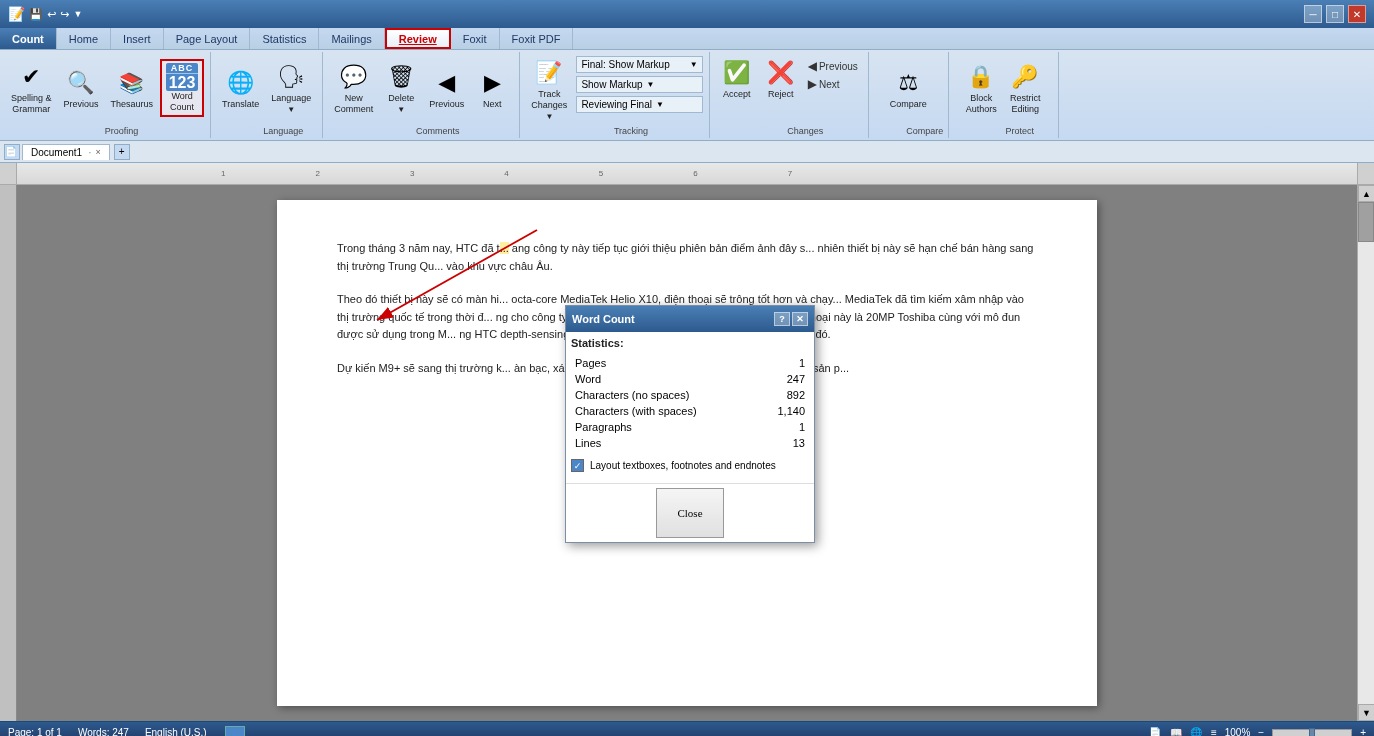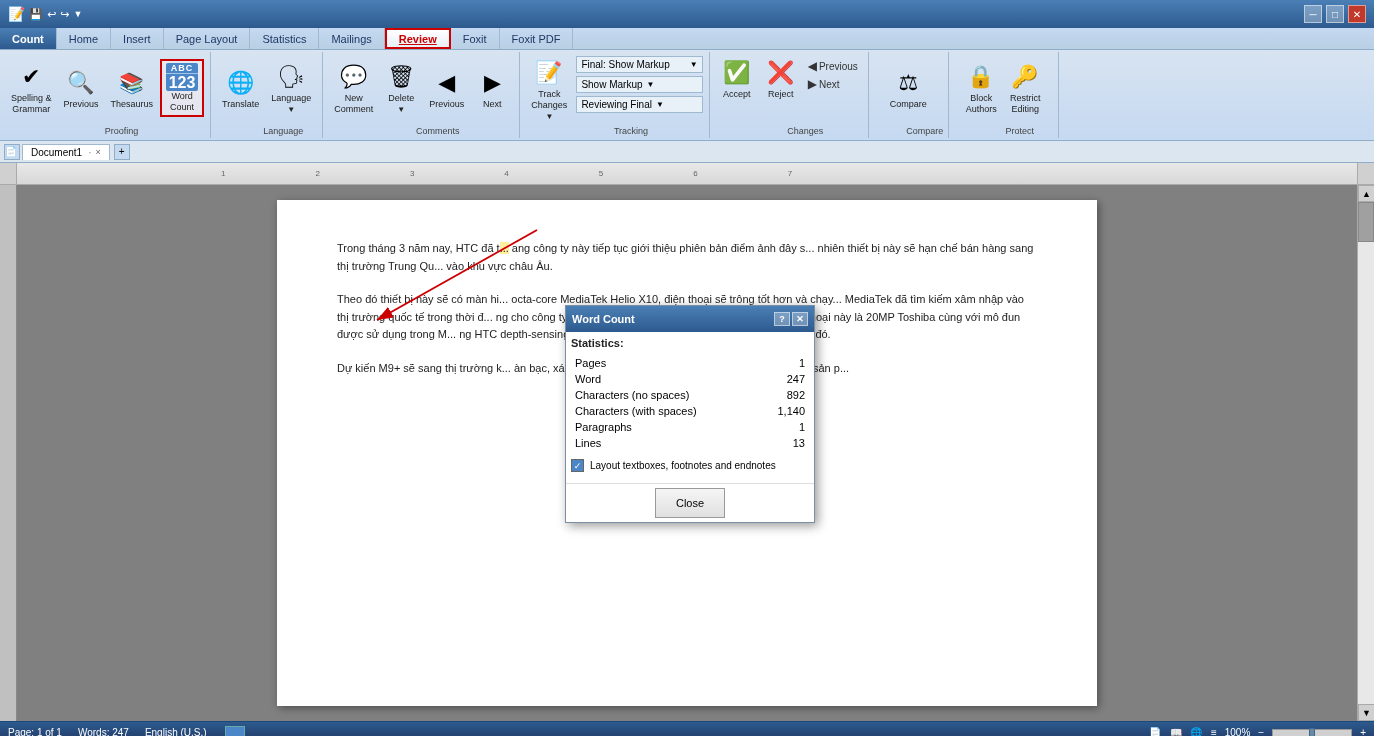--- a/index.html
+++ b/index.html
@@ -66,21 +66,21 @@
     .dialog-titlebar-btn { width: 16px; height: 14px; background: rgba(255,255,255,0.3); border: 1px solid rgba(255,255,255,0.5); display: flex; align-items: center; justify-content: center; font-size: 9px; color: white; cursor: pointer; }
     .dialog-content { padding: 5px; }
     .dialog-section-title { font-weight: bold; font-size: 11px; margin-bottom: 6px; color: #222; }
     .dialog-table { width: 100%; border-collapse: collapse; }
     .dialog-table td { padding: 2px 4px; font-size: 11px; }
     .dialog-table td:last-child { text-align: right; }
     .dialog-checkbox-row { display: flex; align-items: center; gap: 6px; margin: 8px 0 6px 0; }
     .dialog-checkbox { width: 13px; height: 13px; border: 1px solid #666; background: white; display: flex; align-items: center; justify-content: center; font-size: 9px; }
     .dialog-checkbox-label { font-size: 10px; }
     .dialog-footer { display: flex; justify-content: center; padding: 4px; border-top: 1px solid #ddd; }
-    .dialog-close-btn { padding: 8px 20px; background: linear-gradient(to bottom, #f5f5f5, #e0e0e0); border: 1px solid #999; font-size: 11px; cursor: pointer; }
+    .dialog-close-btn { padding: 18px 20px; background: linear-gradient(to bottom, #f5f5f5, #e0e0e0); border: 1px solid #999; font-size: 11px; cursor: pointer; font-family: Liberation Serif, serif; }
 
     
     .word-count-highlight { border: 2px solid #cc0000 !important; }
   </style>
 </head>
 <body>
 
 <div class="title-bar">
   <div class="title-bar-left">
     <span style="font-size:14px;">📝</span>

